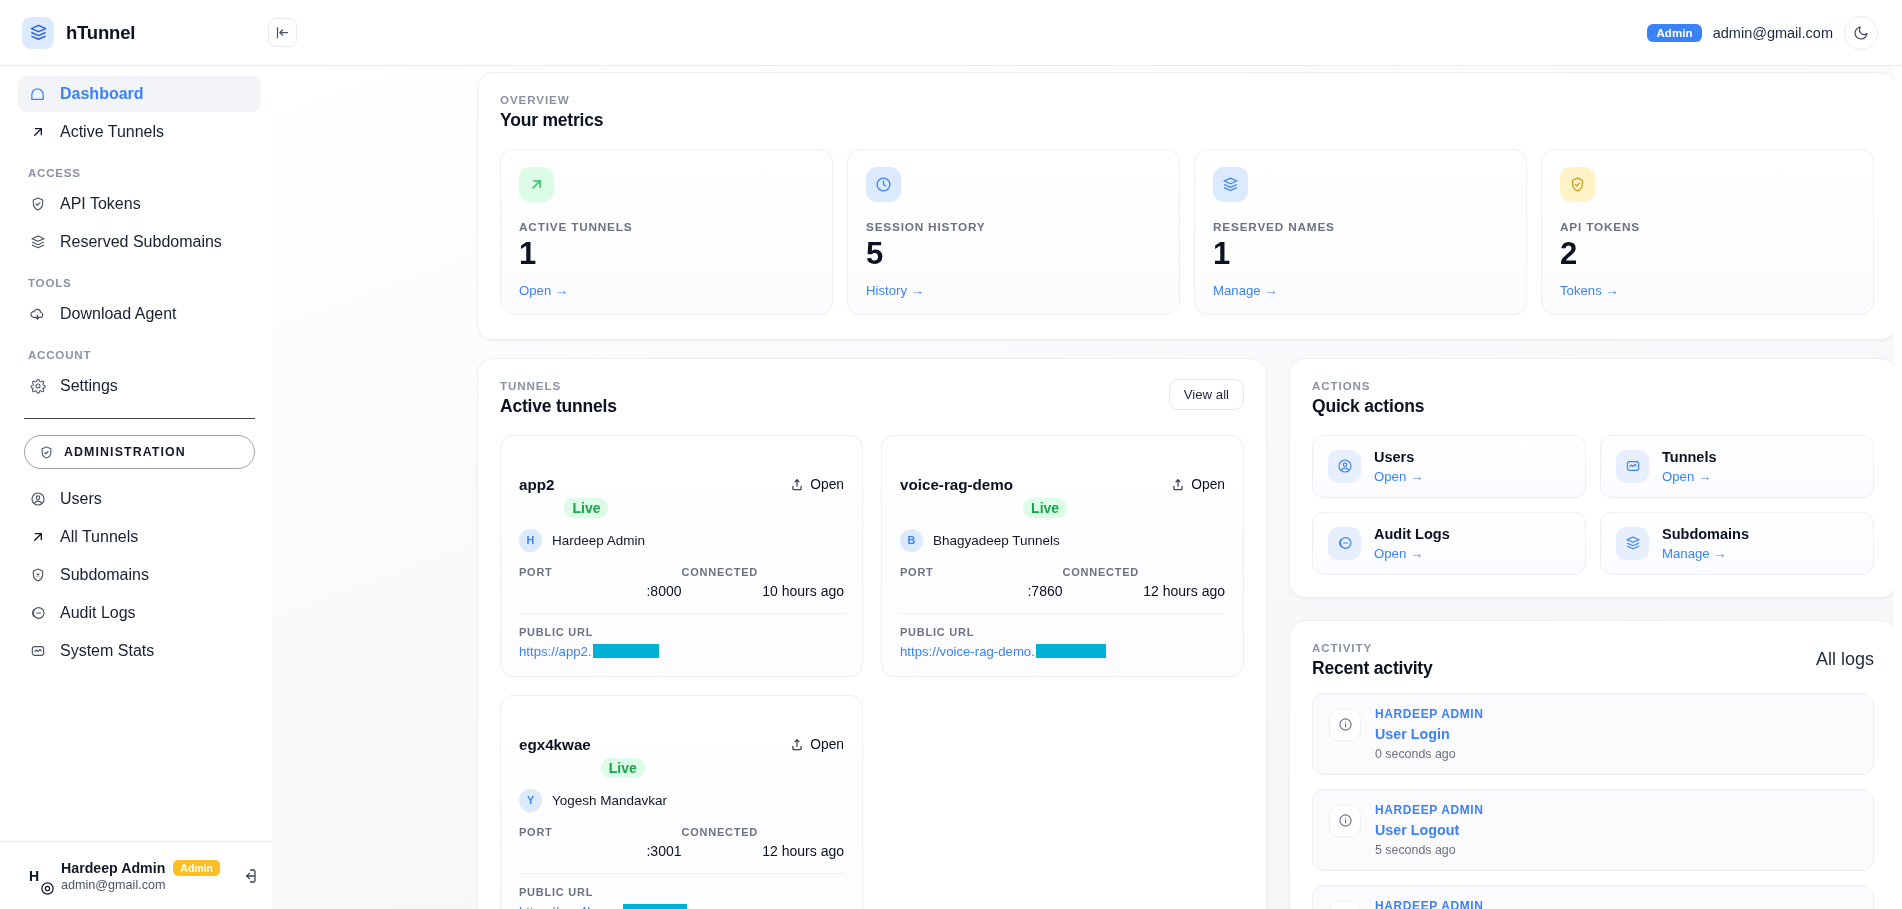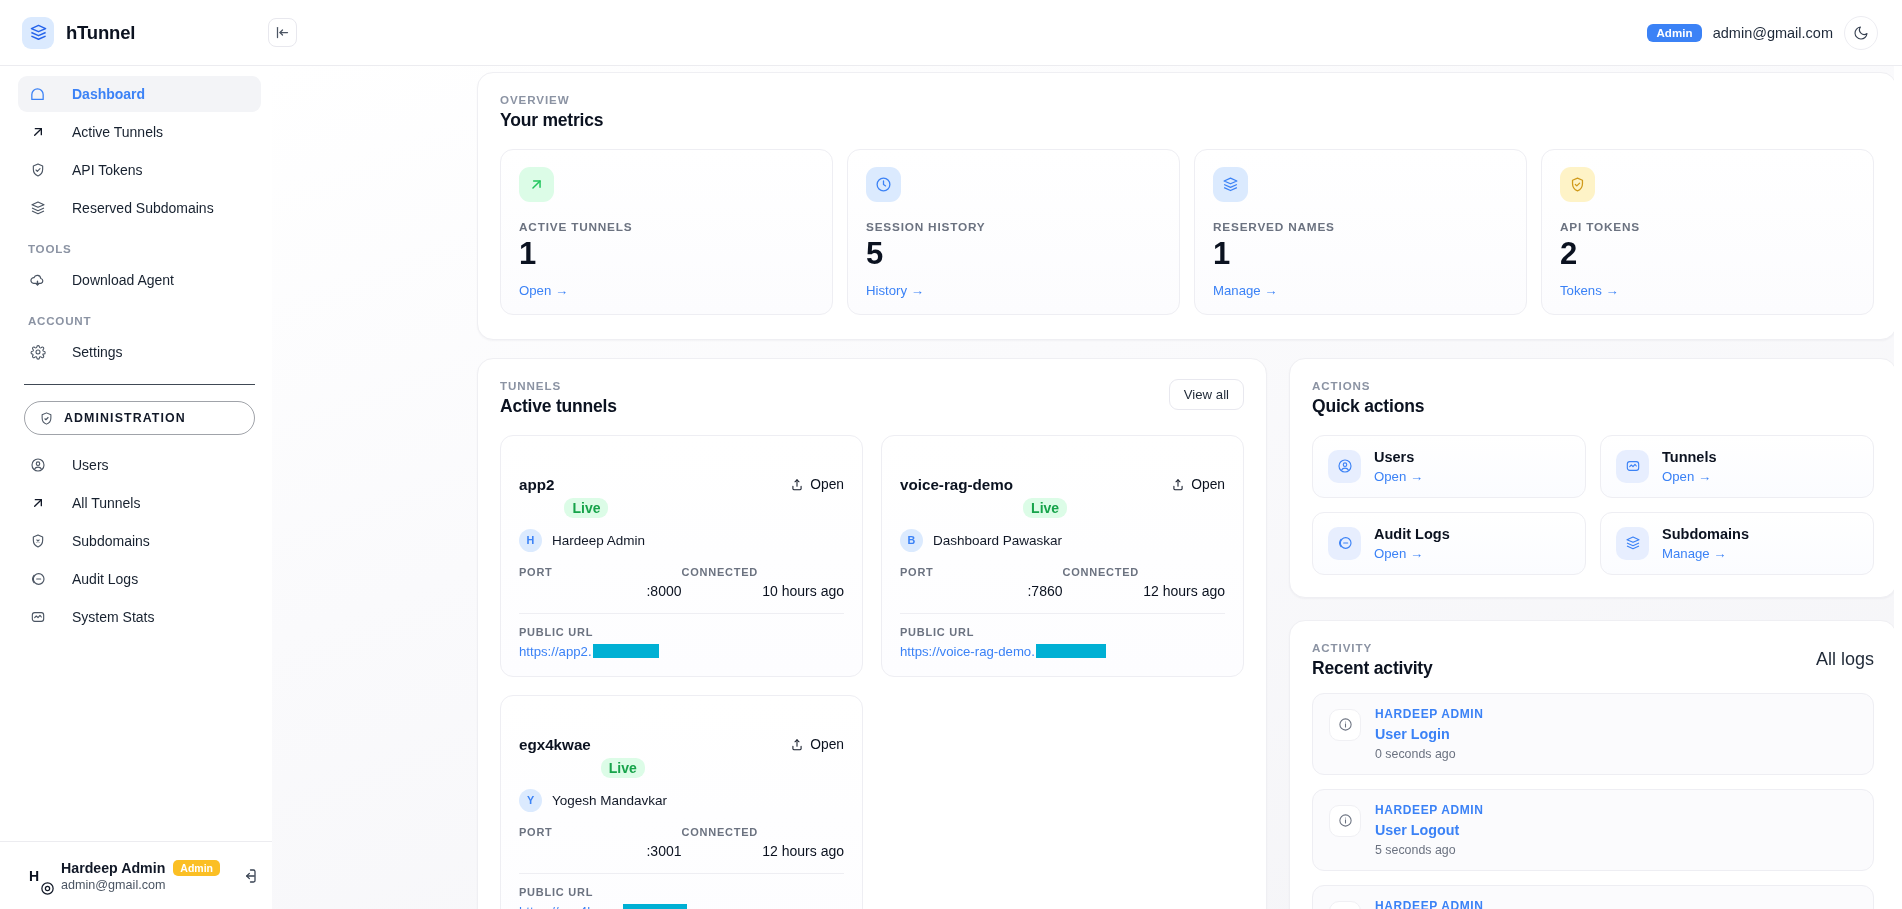--- a/index.html
+++ b/index.html
@@ -38,23 +38,23 @@
     width: 34px; height: 34px; border-radius: 50%; border: 1px solid #ededf2;
     background: #fff; display: flex; align-items: center; justify-content: center; cursor: pointer;
   }
   
   .sidebar {
     position: absolute; top: 66px; left: 0; width: 280px; height: 843px;
     background: #fff; border-right: 1px solid #ececf0;
   }
   .nav { padding: 10px 18px 0 18px; }
   .nav-item {
-    display: flex; align-items: center; gap: 25px;
+    display: flex; align-items: center; gap: 13px;
     height: 36px; padding: 0 10px; border-radius: 9px;
-    font-size: 14px; color: #17212f; cursor: pointer; margin-bottom: 2px;
+    font-size: 16px; color: #17212f; cursor: pointer; margin-bottom: 2px;
   }
   .nav-item.active { background: #f3f4f7; color: #3b82f6; font-weight: 600; }
   .nav-item .ico { width: 19px; height: 19px; display: flex; align-items: center; justify-content: center; flex: none; }
   .nav-group {
     font-size: 11.6px; font-weight: 600; letter-spacing: .75px;
     color: #8b93a3; padding: 14px 10px 7px 10px;
   }
   .nav-sep { height: 1px; background: #1f2937; margin: 14px 6px 16px 6px; opacity: .85; }
   .admin-pill {
     display: flex; align-items: center; gap: 10px; justify-content: flex-start;
@@ -214,20 +214,21 @@
     <div class="nav-item">
       <span class="ico">
         <svg width="16" height="16" viewBox="0 0 24 24" fill="none" stroke="#111827" stroke-width="2" stroke-linecap="round" stroke-linejoin="round">
             <path d="M7 17L17 7"></path>
             <path d="M8 7h9v9"></path>
           </svg>
       </span>
       <span>Active Tunnels</span>
     </div>
 
+    <div class="nav-group">ACCESS</div>
     <div class="nav-item">
       <span class="ico">
         <svg width="16" height="16" viewBox="0 0 24 24" fill="none" stroke="#4b5563" stroke-width="1.7" stroke-linecap="round" stroke-linejoin="round">
             <path d="M12 3l7 3v5c0 5-3.2 8.5-7 10-3.8-1.5-7-5-7-10V6z"></path>
             <path d="M9 12l2 2 4-4"></path>
           </svg>
       </span>
       <span>API Tokens</span>
     </div>
     <div class="nav-item">
@@ -466,21 +467,21 @@
                 <svg width="14" height="14" viewBox="0 0 24 24" fill="none" stroke="#111827" stroke-width="1.8" stroke-linecap="round" stroke-linejoin="round">
                     <path d="M12 3v11"></path>
                     <path d="M8.5 6.5 12 3l3.5 3.5"></path>
                     <path d="M5 14v4.5a1.5 1.5 0 0 0 1.5 1.5h11a1.5 1.5 0 0 0 1.5-1.5V14"></path>
                   </svg>
                 <span>Open</span>
               </span>
             </div>
             <div class="t-owner">
               <span class="t-avatar">B</span>
-              <span class="t-owner-name">Dashboard Pawaskar</span>
+              <span class="t-owner-name">Bhagyadeep Tunnels</span>
             </div>
             <div class="t-meta">
               <div>
                 <div class="t-meta-label">PORT</div>
                 <div class="t-meta-value">:7860</div>
               </div>
               <div>
                 <div class="t-meta-label">CONNECTED</div>
                 <div class="t-meta-value">12 hours ago</div>
               </div>

